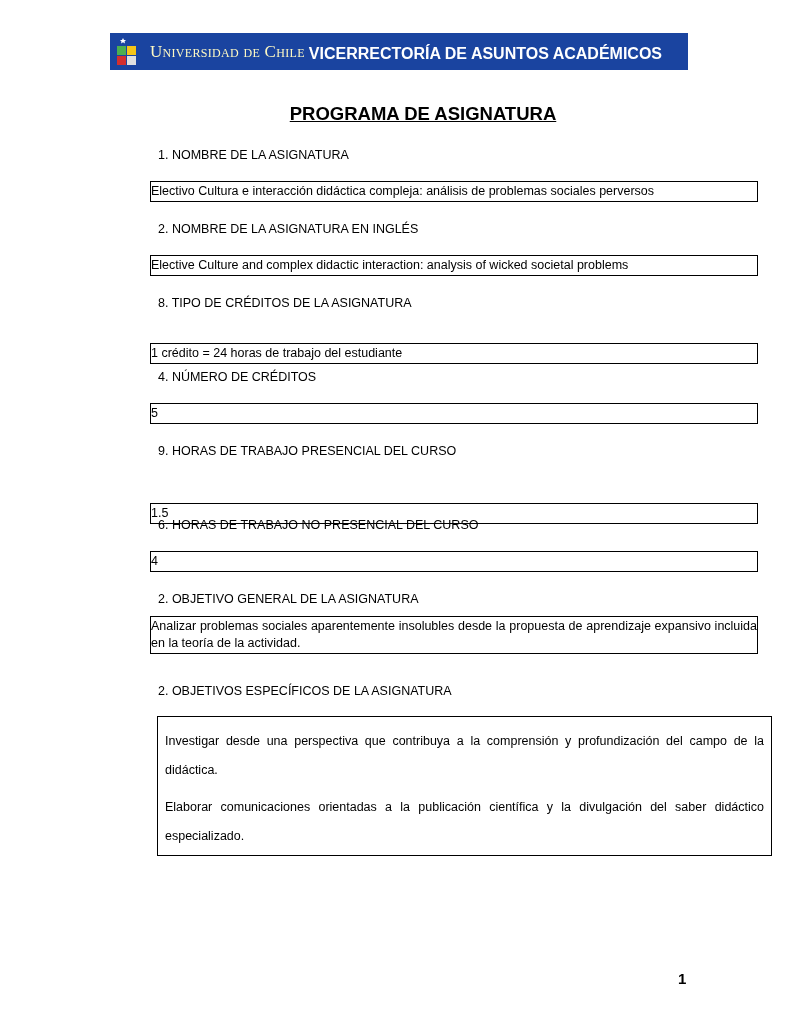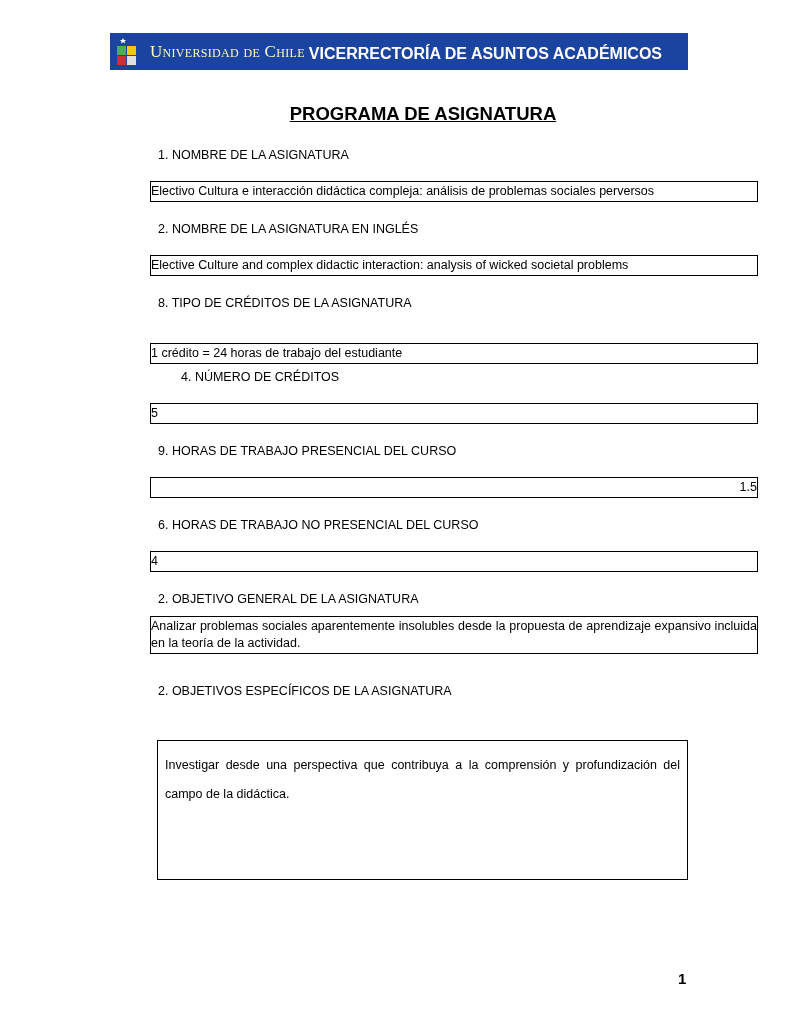--- a/index.html
+++ b/index.html
@@ -12,21 +12,21 @@
                 font-family: "Liberation Serif", serif; font-size: 17px; letter-spacing: 0.3px;
                 font-variant: small-caps; }
     .vra { position: absolute; right: 26px; top: 12px; color: #fff; font-weight: bold;
            font-size: 16px; }
     .title { position: absolute; left: 0; width: 846px; top: 103px; text-align: center;
              font-size: 18.5px; font-weight: bold; text-decoration: underline; }
     .heading { position: absolute; left: 158px; font-size: 12.5px; font-weight: normal; }
     .box { position: absolute; left: 150px; width: 608px; border: 1.5px solid #000;
            font-size: 12.5px; padding: 1px 0; box-sizing: border-box; line-height: 17px; }
     .box.justify { text-align: justify; text-align-last: left; }
-    .objbox { position: absolute; left: 157px; top: 740px; width: 531px; height: 140px;
+    .objbox { position: absolute; left: 157px; top: 716px; width: 615px; height: 140px;
               border: 1.5px solid #000; box-sizing: border-box; padding: 10px 7px;
               font-size: 12.5px; line-height: 29px; text-align: justify; }
     .objbox p { margin: 0 0 8px 0; }
     .page-num { position: absolute; left: 678px; top: 970px; font-size: 15px; font-weight: bold; }
   </style>
 </head>
 <body>
 
 <div class="banner" style="background: rgb(26, 68, 160);">
   <svg class="crest" viewBox="0 0 22 30">
@@ -44,30 +44,31 @@
 
 <div class="heading" style="top:148px;">1. NOMBRE DE LA ASIGNATURA</div>
 <div class="box" style="top:181px;">Electivo Cultura e interacción didáctica compleja: análisis de problemas sociales perversos</div>
 
 <div class="heading" style="top:222px;">2. NOMBRE DE LA ASIGNATURA EN INGLÉS</div>
 <div class="box" style="top:255px;">Elective Culture and complex didactic interaction: analysis of wicked societal problems</div>
 
 <div class="heading" style="top:296px;">8. TIPO DE CRÉDITOS DE LA ASIGNATURA</div>
 <div class="box" style="top:329px;margin-top:14px;">1 crédito = 24 horas de trabajo del estudiante</div>
 
-<div class="heading" style="top:370px;margin-left:23px;">4. NÚMERO DE CRÉDITOS</div>
+<div class="heading" style="top:370px;">4. NÚMERO DE CRÉDITOS</div>
 <div class="box" style="top:403px;">5</div>
 
 <div class="heading" style="top:444px;">9. HORAS DE TRABAJO PRESENCIAL DEL CURSO</div>
-<div class="box" style="top:477px;text-align:right;">1.5</div>
+<div class="box" style="top:503px;">1.5</div>
 
 <div class="heading" style="top:518px;">6. HORAS DE TRABAJO NO PRESENCIAL DEL CURSO</div>
 <div class="box" style="top:551px;">4</div>
 
 <div class="heading" style="top:592px;">2. OBJETIVO GENERAL DE LA ASIGNATURA</div>
 <div class="box justify" style="top:616px;">Analizar problemas sociales aparentemente insolubles desde la propuesta de aprendizaje expansivo incluida en la teoría de la actividad.</div>
 
 <div class="heading" style="top:684px;">2. OBJETIVOS ESPECÍFICOS DE LA ASIGNATURA</div>
 <div class="objbox">
   <p>Investigar desde una perspectiva que contribuya a la comprensión y profundización del campo de la didáctica.</p>
+  <p>Elaborar comunicaciones orientadas a la publicación científica y la divulgación del saber didáctico especializado.</p>
 </div>
 
 <div class="page-num">1</div>
 
 </body></html>

